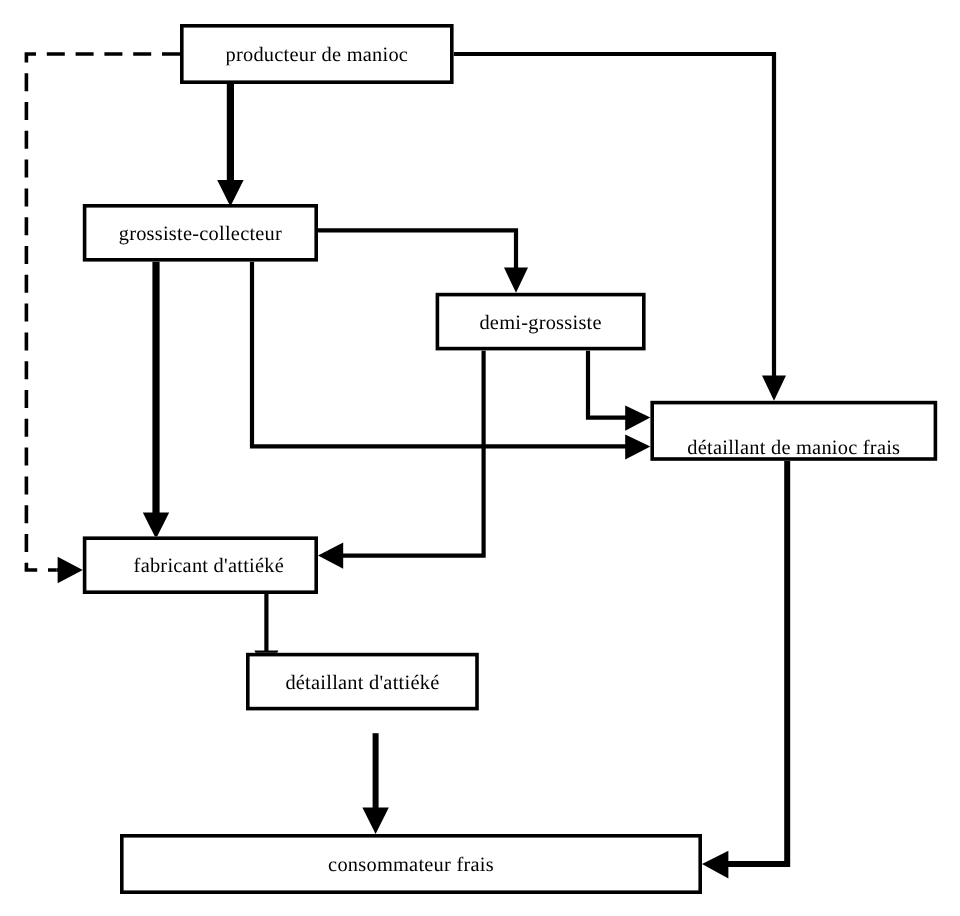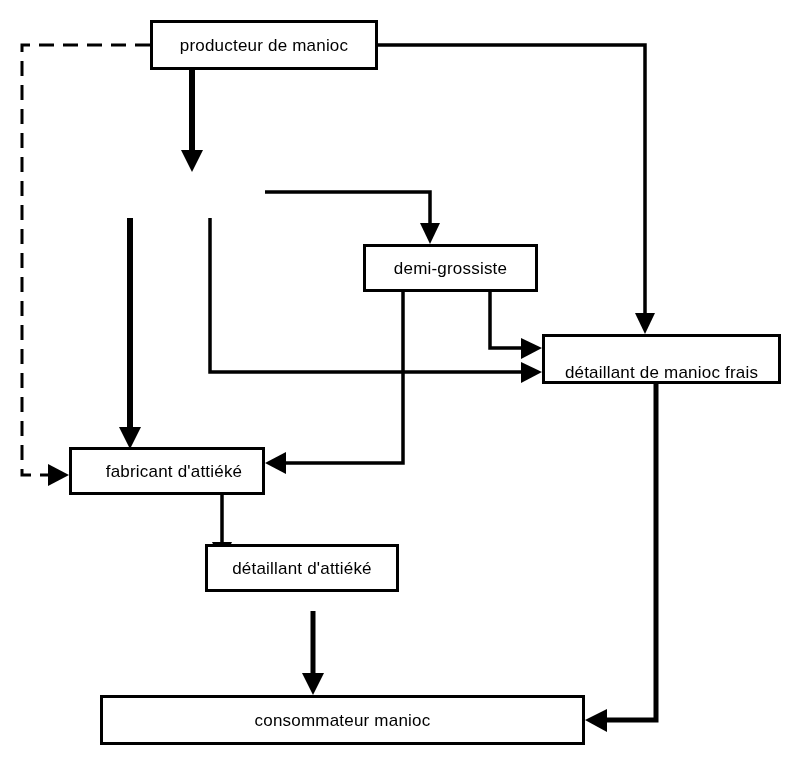--- a/index.html
+++ b/index.html
@@ -5,21 +5,21 @@
   html, body {
     margin: 0;
     padding: 0;
     background: #ffffff;
   }
   #diagram-root {
     position: relative;
     width: 800px;
     height: 763px;
     background: #ffffff;
-    font-family: Liberation Sans, sans-serif;
+    font-family: Liberation Serif, serif;
     overflow: hidden;
   }
   #flow-svg {
     position: absolute;
     top: 0;
     left: 0;
     width: 800px;
     height: 763px;
   }
   .node-box {
@@ -103,34 +103,37 @@
       <polyline points="656,384 656,720 599,720" fill="none" stroke="#000" stroke-width="5"></polyline>
       <polygon points="585,720 607,709 607,732" fill="#000"></polygon>
     </g>
 
   </svg>
 
   <div class="node-box" style="left:150px; top:20px; width:228px; height:50px;">
     <span class="node-label">producteur de manioc</span>
   </div>
 
+  <div class="node-box" style="left:69px; top:170px; width:196px; height:48px;">
+    <span class="node-label">grossiste-collecteur</span>
+  </div>
 
   <div class="node-box" style="left:363px; top:244px; width:175px; height:48px;">
     <span class="node-label">demi-grossiste</span>
   </div>
 
   <div class="node-box" style="left:542px; top:334px; width:239px; height:50px;align-items:flex-end;">
     <span class="node-label">détaillant de manioc frais</span>
   </div>
 
   <div class="node-box" style="left:69px; top:447px; width:196px; height:48px;padding-left:14px;">
     <span class="node-label">fabricant d'attiéké</span>
   </div>
 
   <div class="node-box" style="left:205px; top:544px; width:194px; height:48px;">
     <span class="node-label">détaillant d'attiéké</span>
   </div>
 
   <div class="node-box" style="left:100px; top:695px; width:485px; height:50px;">
-    <span class="node-label">consommateur manioc</span>
+    <span class="node-label">consommateur frais</span>
   </div>
 
 </div>
 
 </body></html>

